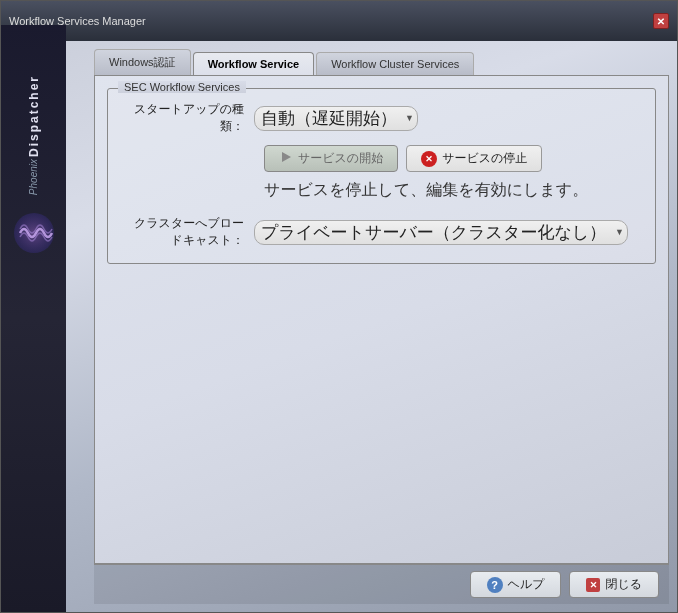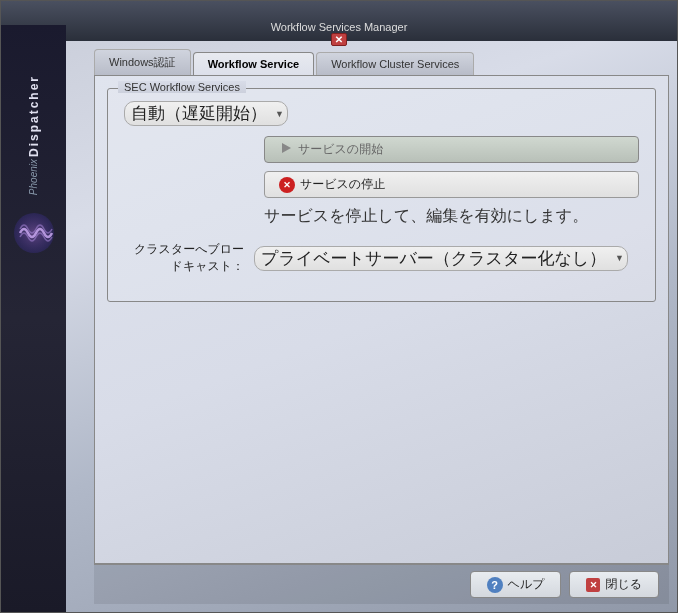--- a/index.html
+++ b/index.html
@@ -27,21 +27,20 @@
     .title-bar {
       background: linear-gradient(to bottom, #4a5060 0%, #2a2f3a 100%);
       color: #fff;
       padding: 20px 8px;
       font-size: 11px;
       display: flex;
       align-items: center;
       justify-content: space-between;
       height: 24px;
       flex-shrink: 0;
-      flex-direction: column;
     }
     .title-bar-text {
       color: #ddd;
       font-size: 11px;
     }
     .title-bar-close {
       width: 16px;
       height: 16px;
       background: #c04040;
       border: 1px solid #802020;
@@ -111,21 +110,21 @@
       background: linear-gradient(160deg, #e0e4ee 0%, #d8dce8 50%, #c8ccd8 100%);
       flex: 1;
       padding: 12px;
       position: relative;
     }
 
     
     .section-group {
       border: 1px solid #888;
       border-radius: 3px;
-      padding: 12px 16px 16px;
+      padding: 12px 16px 4px;
       position: relative;
       margin-bottom: 10px;
       background: rgba(255,255,255,0.1);
     }
     .section-legend {
       position: absolute;
       top: -8px;
       left: 10px;
       background: linear-gradient(to bottom, #d8dce8, #ccd0dc);
       padding: 0 6px;
@@ -182,21 +181,20 @@
       font-size: 12px;
       cursor: default;
     }
 
     
     .buttons-row {
       display: flex;
       gap: 8px;
       margin-left: 140px;
       margin-bottom: 8px;
-      flex-direction: column;
     }
     .btn {
       display: flex;
       align-items: center;
       gap: 5px;
       padding: 4px 14px;
       border-radius: 4px;
       border: 1px solid #888;
       font-size: 12px;
       cursor: pointer;
@@ -348,20 +346,21 @@
           <span>Workflow Cluster Services</span>
         </div>
       </div>
 
       <div class="panel">
 
         <div class="section-group">
           <span class="section-legend">SEC Workflow Services</span>
 
           <div class="form-row">
+            <span class="form-label">スタートアップの種類：</span>
             <div class="select-wrapper">
               <select class="form-select">
                 <option value="自動（遅延開始）">自動（遅延開始）</option>
               </select>
               <span class="select-arrow">▼</span>
             </div>
           </div>
 
 
           <div class="buttons-row">

